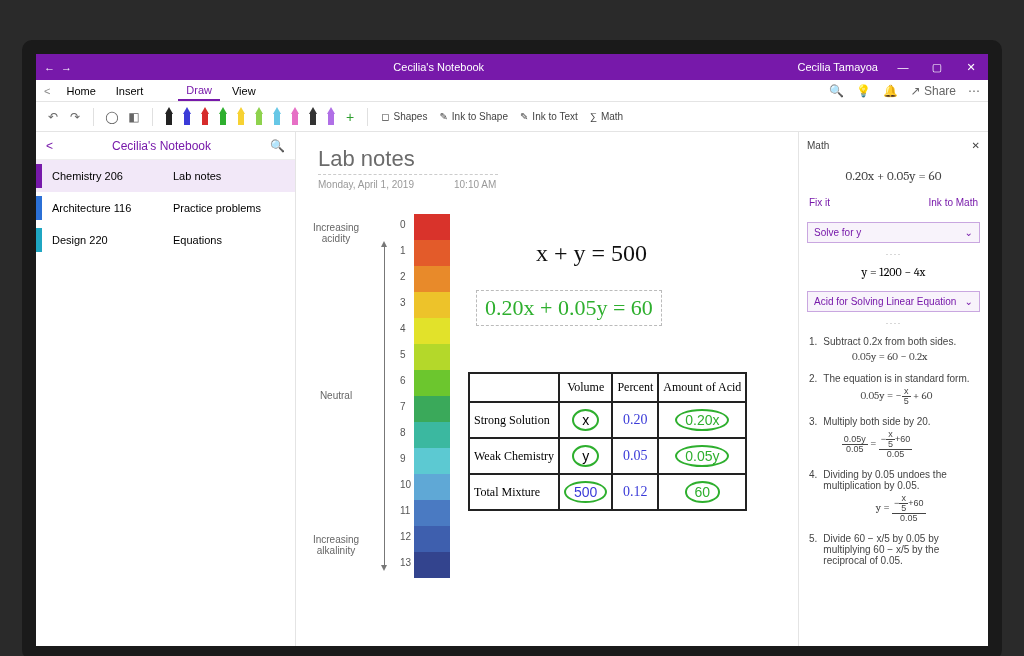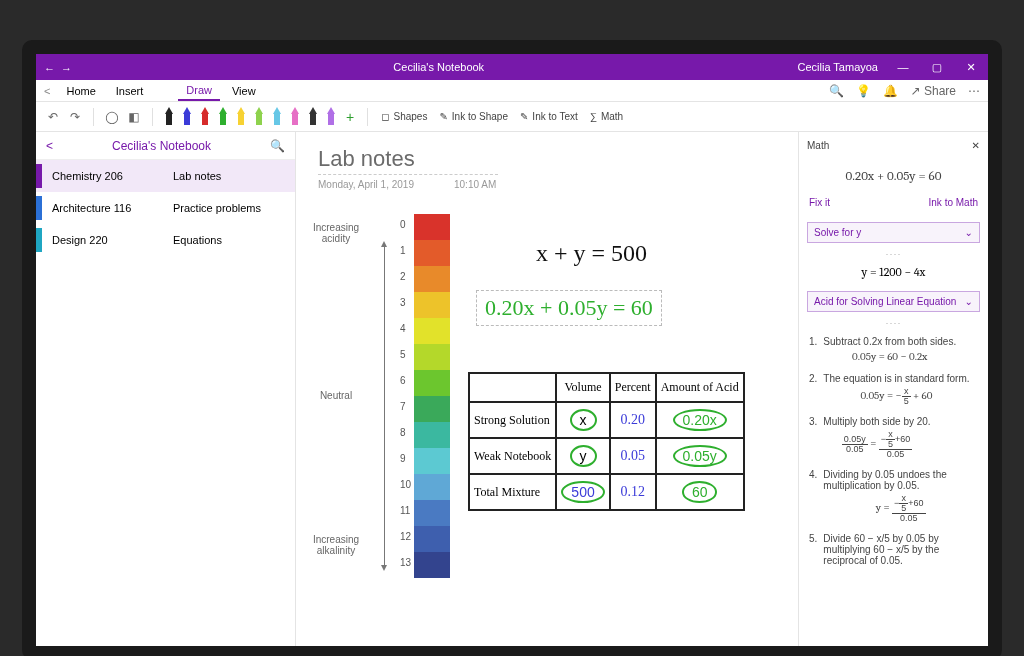--- a/index.html
+++ b/index.html
@@ -246,21 +246,21 @@
           <th>Percent</th>
           <th>Amount of Acid</th>
         </tr>
         <tr>
           <td class="rowh">Strong Solution</td>
           <td><span class="circle-green">x</span></td>
           <td class="blue">0.20</td>
           <td class="green"><span class="circle-green">0.20x</span></td>
         </tr>
         <tr>
-          <td class="rowh">Weak Notebook</td>
+          <td class="rowh">Weak Chemistry</td>
           <td><span class="circle-green">y</span></td>
           <td class="blue">0.05</td>
           <td class="green"><span class="circle-green">0.05y</span></td>
         </tr>
         <tr>
           <td class="rowh">Total Mixture</td>
           <td class="blue"><span class="circle-green">500</span></td>
           <td class="blue">0.12</td>
           <td class="green"><span class="circle-green">60</span></td>
         </tr>

